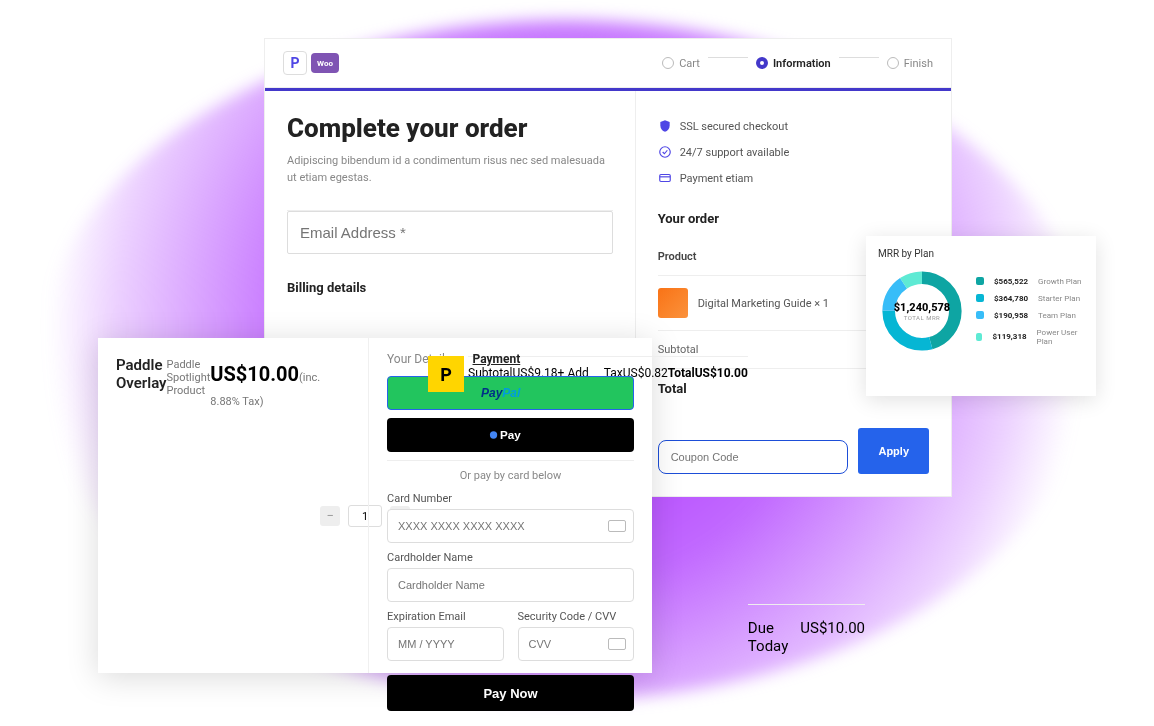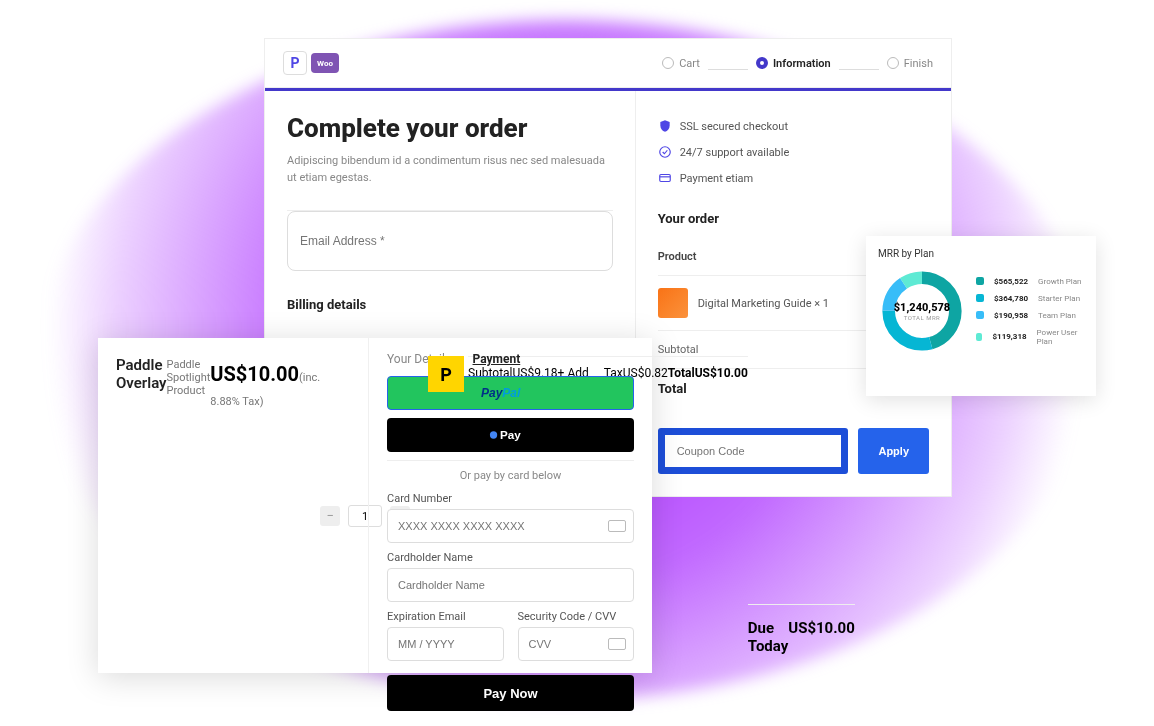--- a/index.html
+++ b/index.html
@@ -3,62 +3,62 @@
 <meta charset="utf-8">
 <style>
 * { box-sizing: border-box; margin: 0; padding: 0; }
 body { font-family: -apple-system, BlinkMacSystemFont, "Segoe UI", Roboto, sans-serif; background: #fff; width: 1154px; height: 726px; position: relative; overflow: hidden; }
 .bg-blob { position: absolute; top: 20px; left: 40px; width: 1050px; height: 680px; background: radial-gradient(circle at 50% 45%, #a933ff 0%, #b84fff 25%, #c169ff 40%, rgba(193,105,255,0.3) 70%, rgba(193,105,255,0) 80%); border-radius: 50%; filter: blur(8px); z-index: 0; }
 .checkout-card { position: absolute; top: 38px; left: 264px; width: 688px; background: #fff; border: 1px solid #eee; z-index: 2; font-size: 12px; }
 .checkout-header { display: flex; align-items: center; justify-content: space-between; padding: 12px 18px; border-bottom: 1px solid #eee; }
 .logo-pair { display: flex; gap: 4px; align-items: center; }
 .p-logo { width: 24px; height: 24px; border: 1px solid #ddd; border-radius: 4px; display: flex; align-items: center; justify-content: center; color: #4f46e5; font-weight: 700; font-size: 14px;}
 .woo-logo { width: 28px; height: 20px; background: #7f54b3; border-radius: 4px; color: #fff; font-size: 8px; display: flex; align-items: center; justify-content: center; font-weight: 700; }
-.steps { display: flex; align-items: flex-end; gap: 8px; font-size: 11px; color: #888; }
+.steps { display: flex; align-items: flex-start; gap: 8px; font-size: 11px; color: #888; }
 .step { display: flex; align-items: center; gap: 5px; }
 .step.active { color: #222; font-weight: 600; }
 .step-circle { width: 12px; height: 12px; border: 1.5px solid #bbb; border-radius: 50%; }
 .step.active .step-circle { border-color: #4338ca; background: radial-gradient(circle,#4338ca 40%, #fff 45%, #fff 55%, #4338ca 60%, #4338ca 65%, transparent 70%); background: #fff; border-width: 4px; box-sizing: border-box;}
 .step-line { width: 40px; height: 1px; background: #ddd; }
 .progress-bar { height: 3px; background: #4338ca; }
 .checkout-body { display: flex; }
 .checkout-left { flex: 1.2; padding: 22px; border-right: 1px solid #eee; }
 .checkout-right { flex: 1; padding: 22px; }
 .page-title { font-size: 26px; font-weight: 800; color: #222; margin-bottom: 10px; }
 .page-desc { font-size: 11px; color: #888; line-height: 1.5; margin-bottom: 24px; max-width: 320px; }
 .trust { display: flex; flex-direction: column; gap: 12px; font-size: 11px; color: #555; margin-top: 6px;}
 .trust-row { display: flex; align-items: center; gap: 8px; }
 .trust-icon { width: 14px; height: 14px; color: #4f46e5; }
 .section-title { font-size: 13px; font-weight: 700; color: #222; margin-bottom: 12px; margin-top: 26px; }
-.input-box { width: 100%; border: 1px solid #ddd; border-radius: 8px; padding: 22px 12px; font-size: 12px; color: #888; }
+.input-box { width: 100%; border: 1px solid #ddd; border-radius: 2px; padding: 12px 12px; font-size: 15px; color: #888; }
 .order-row { display: flex; justify-content: space-between; align-items: center; padding: 12px 0; border-bottom: 1px solid #eee; font-size: 11px; color: #666; }
 .order-row.head { font-weight: 600; color: #444; }
 .order-row.total { font-weight: 700; color: #222; font-size: 13px; border-bottom: none;}
 .product-row { display: flex; align-items: center; gap: 10px; padding: 12px 0; border-bottom: 1px solid #eee; }
 .prod-thumb { width: 30px; height: 30px; background: linear-gradient(135deg,#f97316,#fb923c); border-radius: 3px; }
 .coupon-row { display: flex; gap: 10px; margin-top: 20px; }
-.coupon-input { flex: 1; border: 7px solid #1d4ed8; border-radius: 3px; padding: 10px 12px; font-size: 11px; }
+.coupon-input { flex: 1; border: 1px solid #1d4ed8; border-radius: 8px; padding: 10px 12px; font-size: 11px; margin-top: 12px; }
 .apply-btn { background: #2563eb; color: #fff; border: none; padding: 10px 20px; border-radius: 3px; font-size: 11px; font-weight: 600; cursor: pointer; }
 
 .overlay-card { position: absolute; top: 338px; left: 98px; width: 554px; height: 335px; background: #fff; box-shadow: 0 4px 30px rgba(0,0,0,0.15); z-index: 4; display: flex; }
 .overlay-left { width: 270px; padding: 18px; display: flex; flex-direction: row; }
 .overlay-right { flex: 1; padding: 14px 18px; border-left: 1px solid #f0f0f0; }
 .ov-title { font-size: 15px; font-weight: 600; color: #222; }
 .ov-sub { font-size: 11px; color: #777; margin-top: 2px; }
 .ov-price { font-size: 20px; font-weight: 700; margin-top: 6px; }
 .ov-tax { font-size: 11px; color: #777; font-weight: 400; }
 .ov-logo { position: absolute; top: 18px; left: 330px; width: 36px; height: 36px; background: #ffd500; display: flex; align-items: center; justify-content: center; font-weight: 700; font-size: 18px; }
 .qty-row { display: flex; align-items: center; gap: 8px; margin-top: 20px; }
 .qty-btn { width: 20px; height: 20px; background: #eee; border-radius: 3px; display: flex; align-items: center; justify-content: center; font-size: 13px; color: #999; cursor: pointer; }
 .qty-val { width: 34px; height: 22px; border: 1px solid #ddd; border-radius: 3px; text-align: center; font-size: 11px; line-height: 22px; }
 .qty-price { margin-left: auto; font-weight: 600; font-size: 13px; }
 .ov-line { display: flex; justify-content: space-between; padding: 9px 0; font-size: 12px; border-top: 1px solid #eee; }
 .ov-line:first-of-type { margin-top: 14px; }
 .ov-line.bold { font-weight: 700; }
-.ov-due { display: flex; justify-content: space-between; margin-top: auto; padding-top: 14px; font-size: 15px; font-weight: 700; border-top: 1px solid #eee;}
+.ov-due { display: flex; justify-content: space-between; margin-top: auto; padding-top: 14px; font-size: 15px; font-weight: 400; border-top: 1px solid #eee; gap: 12px;}
 .crumbs { font-size: 12px; color: #888; margin-bottom: 10px; }
 .crumbs .active { color: #222; font-weight: 700; text-decoration: underline; }
 .pay-btn { width: 100%; height: 34px; border-radius: 4px; display: flex; align-items: center; justify-content: center; margin-bottom: 8px; font-size: 13px; font-weight: 700; cursor: pointer; }
 .pp-btn { background: #22c55e; border: 1.5px solid #2563eb; }
 .gp-btn { background: #000; color: #fff; border: none; }
 .or-text { text-align: center; font-size: 11px; color: #888; margin: 6px 0 10px; border-top: 1px solid #eee; padding-top: 8px;}
 .field-label { font-size: 11px; color: #555; margin-bottom: 4px; margin-top: 8px; }
 .pay-input { width: 100%; height: 34px; border: 1px solid #ddd; border-radius: 4px; padding: 0 10px; font-size: 11px; }
 .exp-row { display: flex; gap: 14px; }
 .exp-col { flex: 1; }

